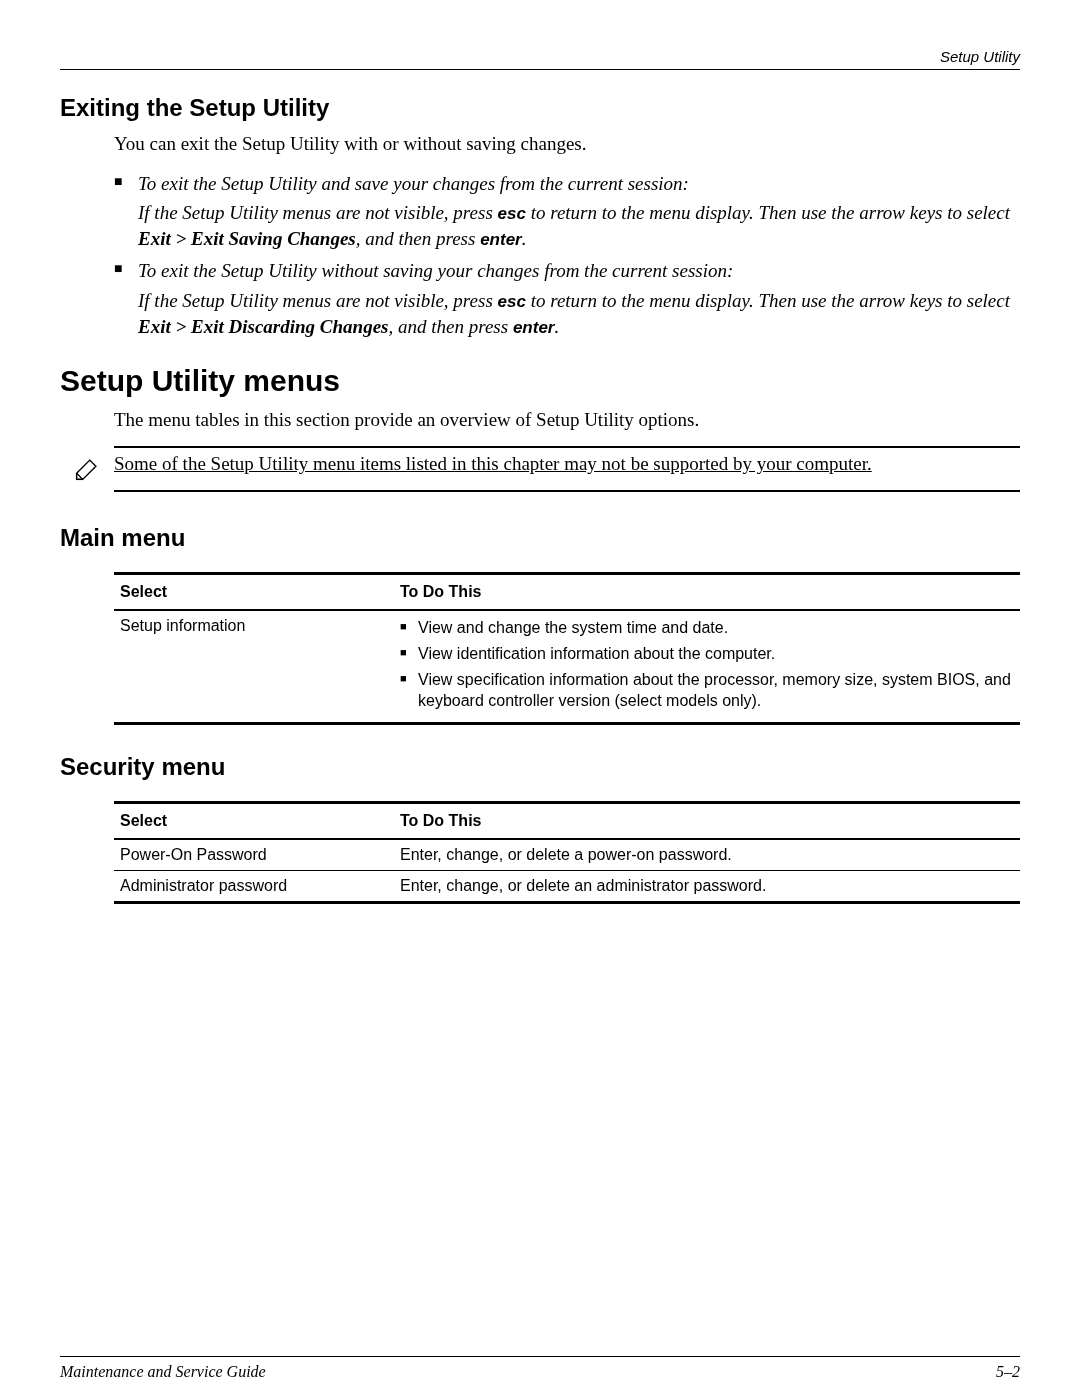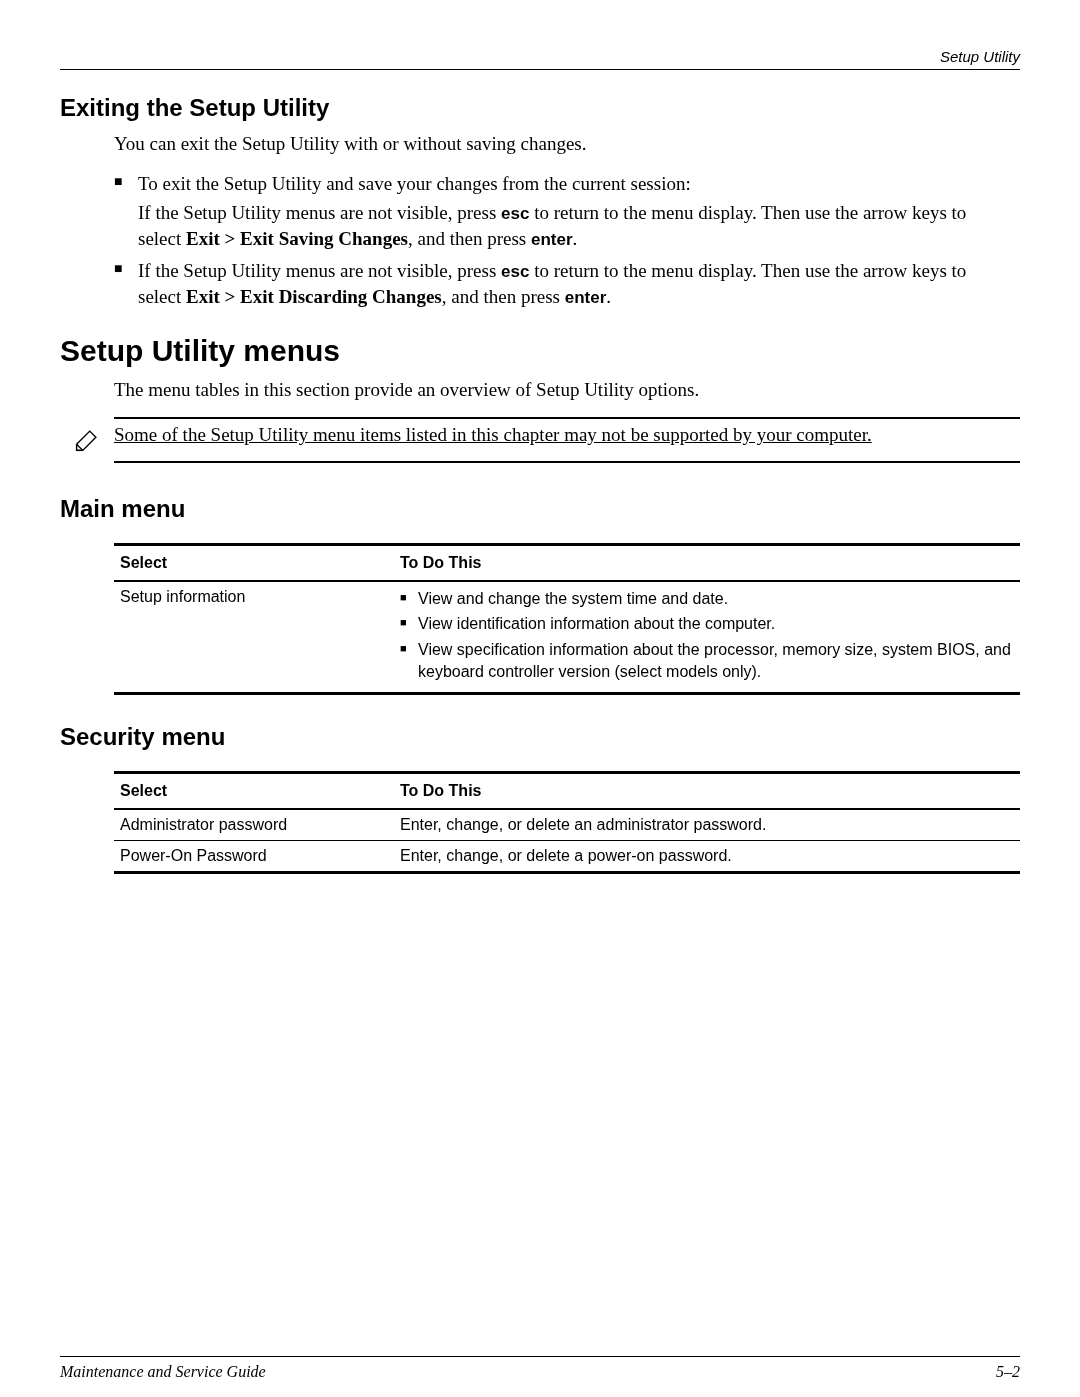--- a/index.html
+++ b/index.html
@@ -43,20 +43,21 @@
   }
   p.body {
     font-size: 19px;
     line-height: 1.3;
     margin: 8px 0 10px 54px;
   }
   ul.body-list {
     margin: 14px 10px 10px 54px;
     padding: 0;
     list-style: none;
+    font-style: italic;
   }
   ul.body-list > li {
     position: relative;
     padding-left: 24px;
     font-size: 19px;
     line-height: 1.35;
     margin-bottom: 6px;
   }
   ul.body-list > li::before {
     content: "■";
@@ -172,20 +173,21 @@
   <p class="body">You can exit the Setup Utility with or without saving changes.</p>
 
   <ul class="body-list">
     <li>
       <span>To exit the Setup Utility and save your changes from the current session:</span>
       <div class="li-sub">
         <span>If the Setup Utility menus are not visible, press </span><span class="kbd">esc</span><span> to return to the menu display. Then use the arrow keys to select </span><span class="bold">Exit &gt; Exit Saving Changes</span><span>, and then press </span><span class="kbd">enter</span><span>.</span>
       </div>
     </li>
     <li>
+      <span>To exit the Setup Utility without saving your changes from the current session:</span>
       <div class="li-sub">
         <span>If the Setup Utility menus are not visible, press </span><span class="kbd">esc</span><span> to return to the menu display. Then use the arrow keys to select </span><span class="bold">Exit &gt; Exit Discarding Changes</span><span>, and then press </span><span class="kbd">enter</span><span>.</span>
       </div>
     </li>
   </ul>
 
 
   <h1 class="main">Setup Utility menus</h1>
   <p class="body">The menu tables in this section provide an overview of Setup Utility options.</p>
 
@@ -224,26 +226,26 @@
   </div>
 
   <h2 class="sub" style="margin-top:28px;">Security menu</h2>
 
   <div class="tbl">
     <div class="tbl-head">
       <div class="col-select">Select</div>
       <div class="col-todo">To Do This</div>
     </div>
     <div class="tbl-row">
+      <div class="col-select">Power-On Password</div>
+      <div class="col-todo">Enter, change, or delete a power-on password.</div>
+    </div>
+    <div class="tbl-row">
       <div class="col-select">Administrator password</div>
       <div class="col-todo">Enter, change, or delete an administrator password.</div>
-    </div>
-    <div class="tbl-row">
-      <div class="col-select">Power-On Password</div>
-      <div class="col-todo">Enter, change, or delete a power-on password.</div>
     </div>
   </div>
 
   <div class="footer">
     <div class="footer-rule"></div>
     <div class="footer-row">
       <span>Maintenance and Service Guide</span>
       <span>5–2</span>
     </div>
   </div>

